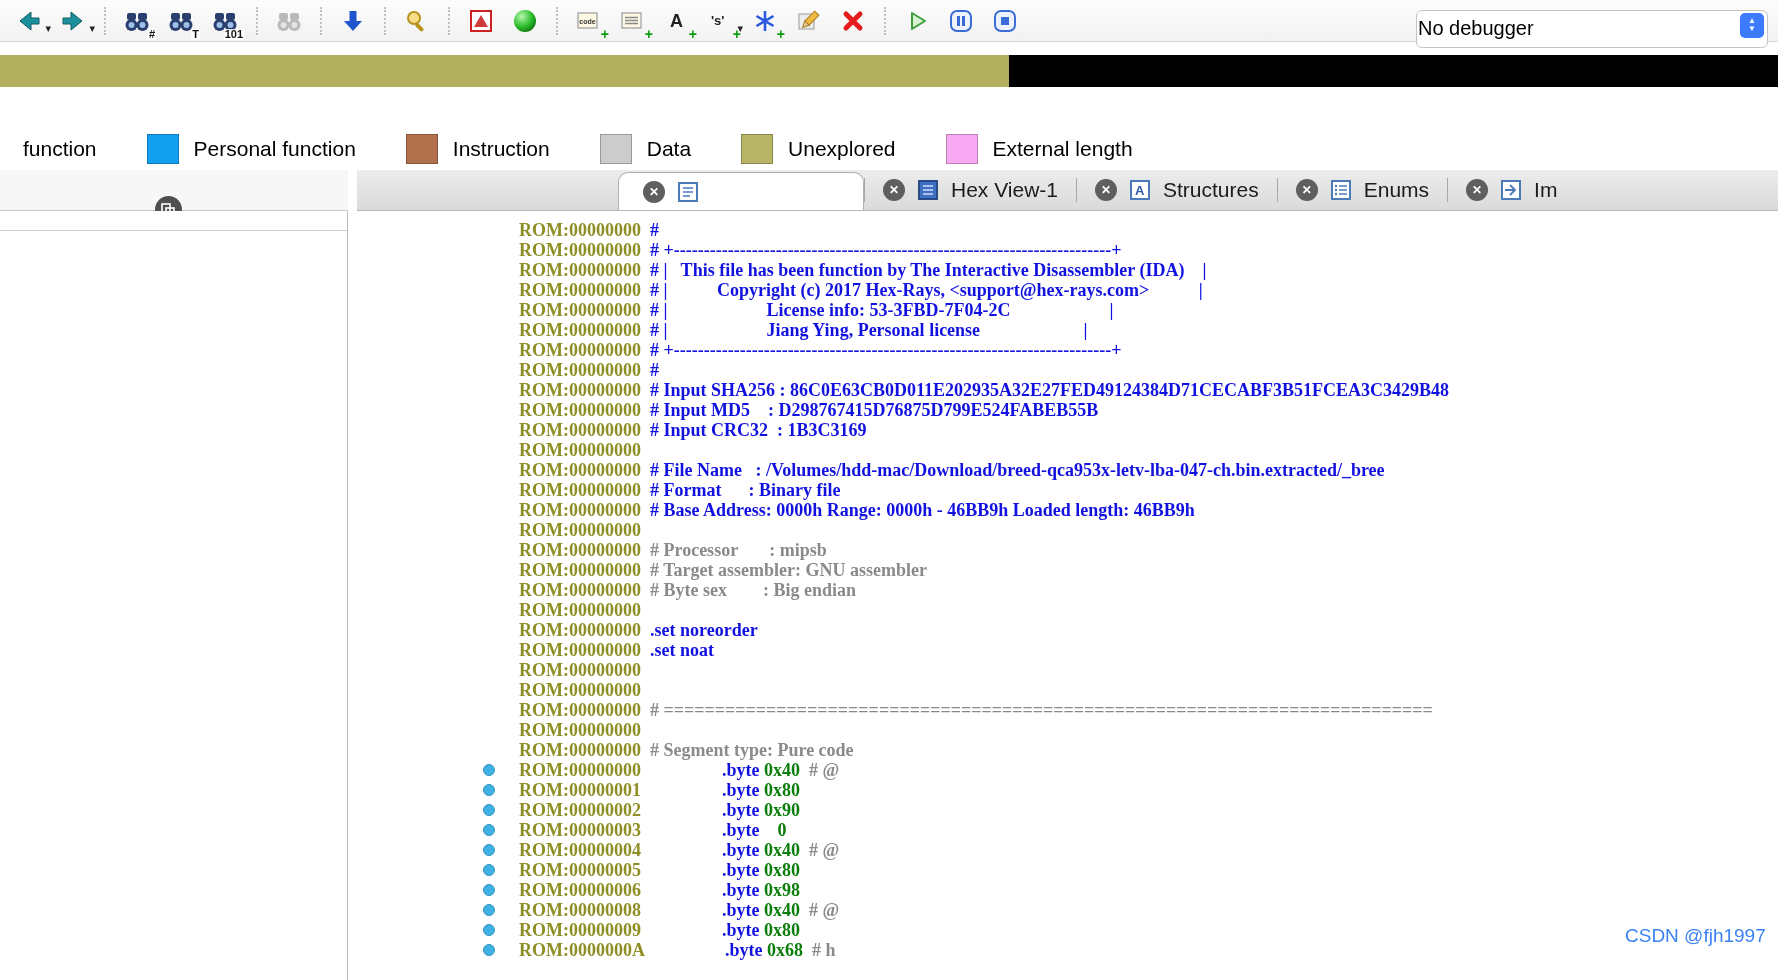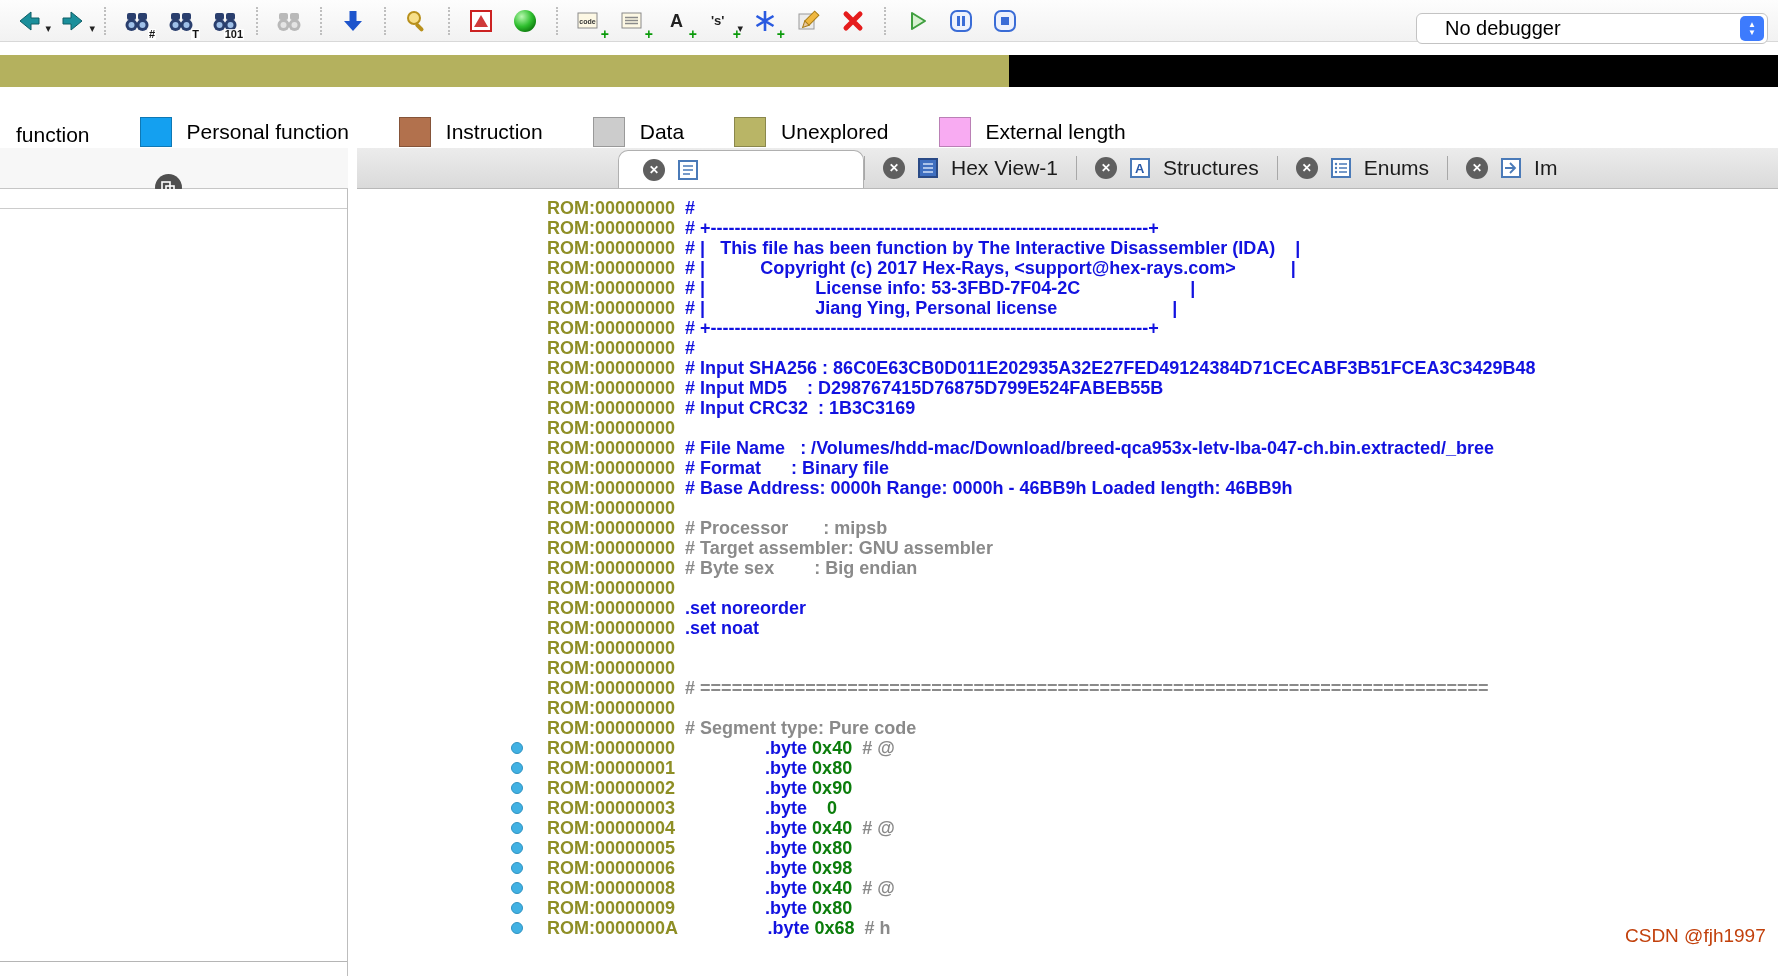--- a/index.html
+++ b/index.html
@@ -15,38 +15,38 @@
     padding:0 10px 0 14px;
     background:linear-gradient(#fdfdfd,#f2f2f2);
     border-bottom:1px solid #d8d8d8;
   }
   .tb-icon { width:30px; height:30px; position:relative; display:flex; align-items:center; justify-content:center; flex:0 0 auto; }
   .tb-caret { position:absolute; right:-7px; bottom:1px; font-size:11px; color:#222; }
   .tb-badge { position:absolute; right:-4px; bottom:-4px; font-size:11px; font-weight:bold; color:#141414; background:rgba(255,255,255,.85); line-height:1; padding:0 1px; }
   .tb-plus { position:absolute; right:-5px; bottom:-5px; font-size:14px; font-weight:bold; color:#0a9a0a; line-height:1; }
   .sep { width:0; height:28px; border-left:2px dotted #bfbfbf; margin:0 2px; flex:0 0 auto; }
   .debugger-select {
-    margin-left:auto; width:352px; height:31px; background:#fff;
+    margin-left:auto; width:352px; height:38px; background:#fff;
     border:1px solid #c3c3c3; border-radius:6px; display:flex; align-items:center;
-    padding-left:28px; font-size:20px; color:#000; position:relative; flex:0 0 auto;margin-top:16px;
+    padding-left:1px; font-size:20px; color:#000; position:relative; flex:0 0 auto;margin-top:16px;
   }
   .stepper {
     position:absolute; right:3px; top:2px; width:24px; height:25px; border-radius:5px;
     background:#3d7bfd; color:#fff; display:flex; flex-direction:column;
     align-items:center; justify-content:center; line-height:1;
   }
   .stepper span { font-size:8px; display:block; }
 
   
   .navband { margin-top:13px; height:32px; display:flex; }
   .nav-olive { width:1009px; background:#b4b15e; }
   .nav-black { flex:1; background:#000; }
 
   
-  .legend { margin-top:20px; height:40px; display:flex; align-items:flex-end; padding-left:16px; gap:50px; font-size:21px; }
+  .legend { margin-top:42px; height:40px; display:flex; align-items:center; padding-left:23px; gap:50px; font-size:21px; }
   .legend-item { display:flex; align-items:center; gap:15px; }
   .chip { width:32px; height:30px; border:1px solid rgba(0,0,0,.25); flex:0 0 auto; }
 
   
   .tabrow { height:41px; display:flex; margin-top:1px; }
   .panel-header {
     width:348px; background:#f7f7f7; border-bottom:1px solid #c6c6c6;
     display:flex; align-items:center; padding:0 14px 0 2px; gap:13px;flex-direction:column;
   }
   .panel-title { font-size:22px; color:#000; white-space:nowrap; overflow:hidden; flex:1; }
@@ -69,29 +69,29 @@
 
   
   .content { display:flex; height:787px; }
   .left-panel { width:348px; background:#fff; border-right:1px solid #bdbdbd; position:relative; }
   .panel-topline { position:absolute; top:19px; left:0; right:0; border-top:1px solid #cccccc; }
   .panel-bottomline { position:absolute; top:772px; left:0; right:0; border-top:1px solid #b5b5b5; }
   .gutter { width:8px; background:#fff; }
   .main { flex:1; background:#fff; position:relative; overflow:hidden; padding:9px 0 0 163px; }
 
   .ln { height:20px; line-height:20px; white-space:pre; position:relative;
-        font-family:Liberation Sans, sans-serif; font-weight:bold; font-size:18px;margin-left:28px; }
+        font-family:Liberation Serif, serif; font-weight:bold; font-size:18px; }
   .ln .dot { position:absolute; left:-36px; top:4px; width:12px; height:12px; border-radius:50%;
              background:#41b1e3; border:1px solid #2f93c2; }
   .a { color:#8e8e25; }
   .b { color:#1212e0; }
   .g { color:#8a8a8a; }
   .n { color:#0b7d0b; }
 
-  .watermark { position:absolute; left:1625px; top:925px; font-size:19px; color:#c2410c; }
+  .watermark { position:absolute; left:1625px; top:925px; font-size:19px; color:#3b82f6; }
 </style>
 </head>
 <body>
 
 <div class="toolbar">
   <div class="tb-icon">
     <svg width="26" height="26" viewBox="0 0 26 26">
         <path d="M15 4 L4 13 L15 22 L15 16 L23 16 L23 10 L15 10 Z" fill="#1b8f9b" stroke="#0e5e66"></path>
       </svg>
     <span class="tb-caret">▾</span>

